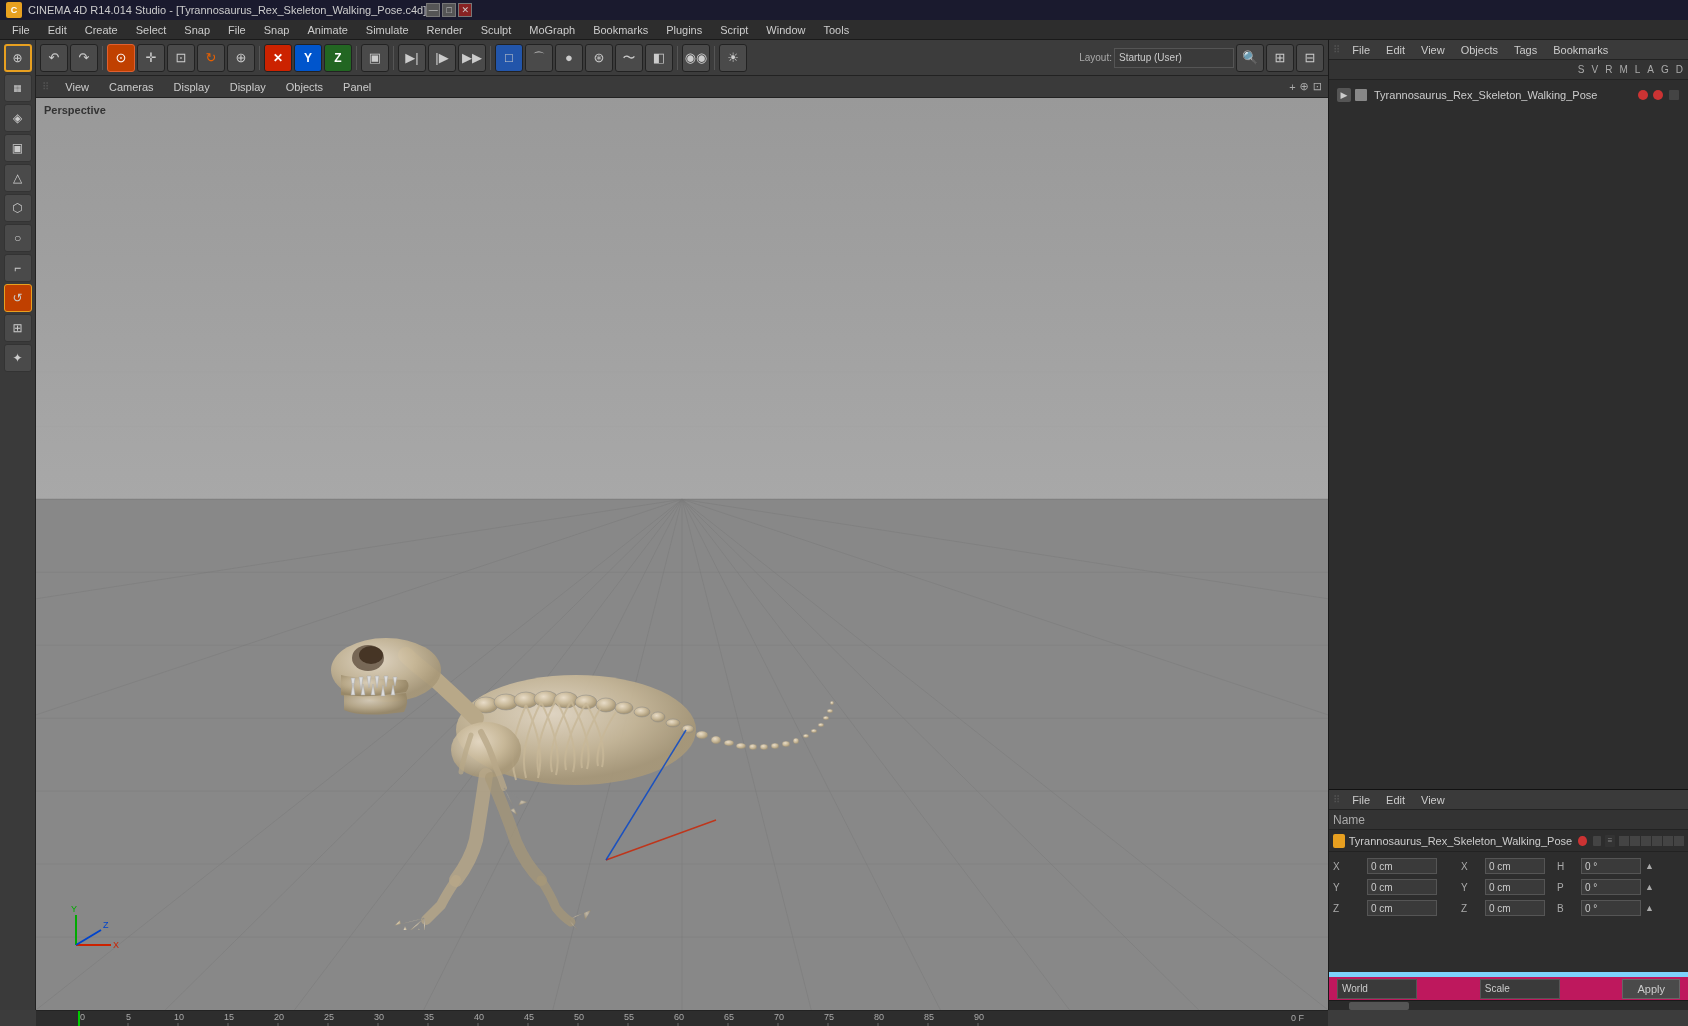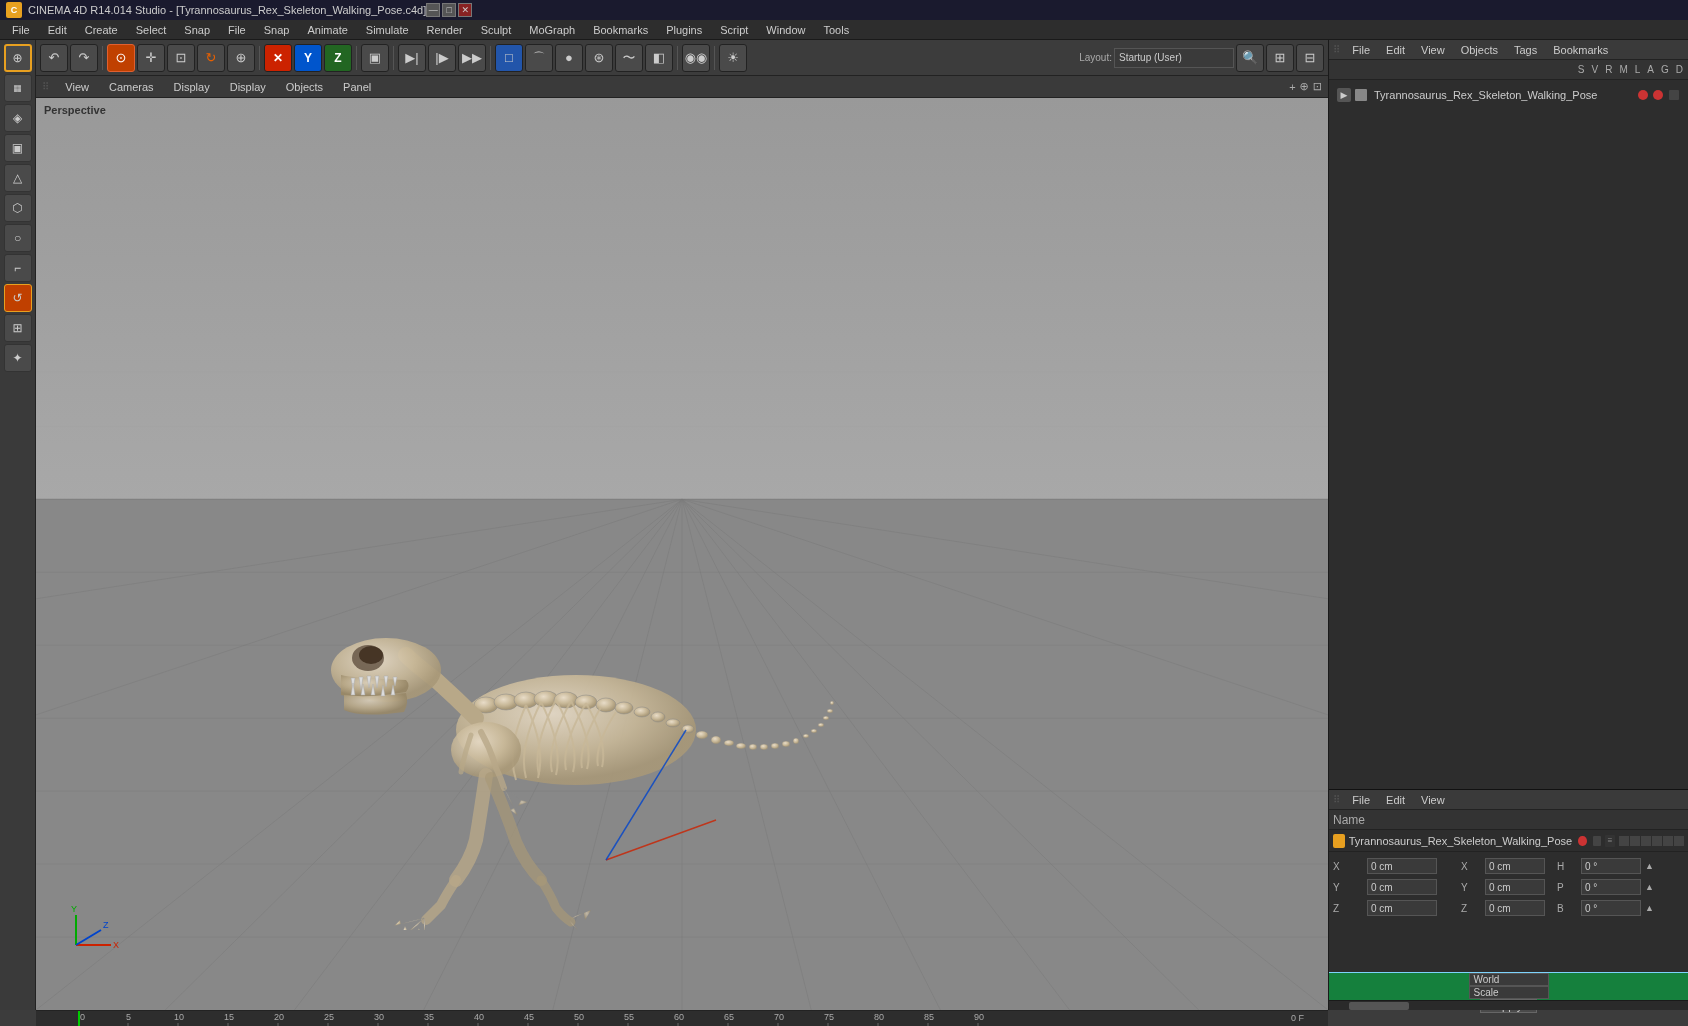--- a/index.html
+++ b/index.html
@@ -165,22 +165,22 @@
     .attr-field {
       width: 70px; height: 16px; background: #3a3a3a; border: 1px solid #555;
       color: #ccc; font-size: 10px; padding: 0 3px; display: flex; align-items: center;
     }
     .attr-field-sm {
       width: 60px; height: 16px; background: #3a3a3a; border: 1px solid #555;
       color: #ccc; font-size: 10px; padding: 0 3px; display: flex; align-items: center;
     }
     .attr-label2 { width: 20px; font-size: 10px; color: #aaa; margin-left: 8px; }
     #attr-footer {
-      height: 28px; background: #15803d; display: flex; align-items: center;
-      justify-content: space-between; padding: 0 8px; border-top: 1px solid #7dd3fc; flex-direction: column;
+      height: 28px; background: #be185d; display: flex; align-items: center;
+      justify-content: space-between; padding: 0 8px; border-top: 5px solid #7dd3fc;
     }
     .attr-dropdown {
       height: 20px; background: #3a3a3a; border: 1px solid #555;
       color: #ccc; font-size: 10px; padding: 0 4px; display: flex; align-items: center;
       gap: 4px; cursor: pointer; width: 80px;
     }
     .apply-btn {
       height: 20px; background: #4a4a4a; border: 1px solid #666;
       color: #ccc; font-size: 11px; padding: 0 14px; cursor: pointer;
       display: flex; align-items: center;

